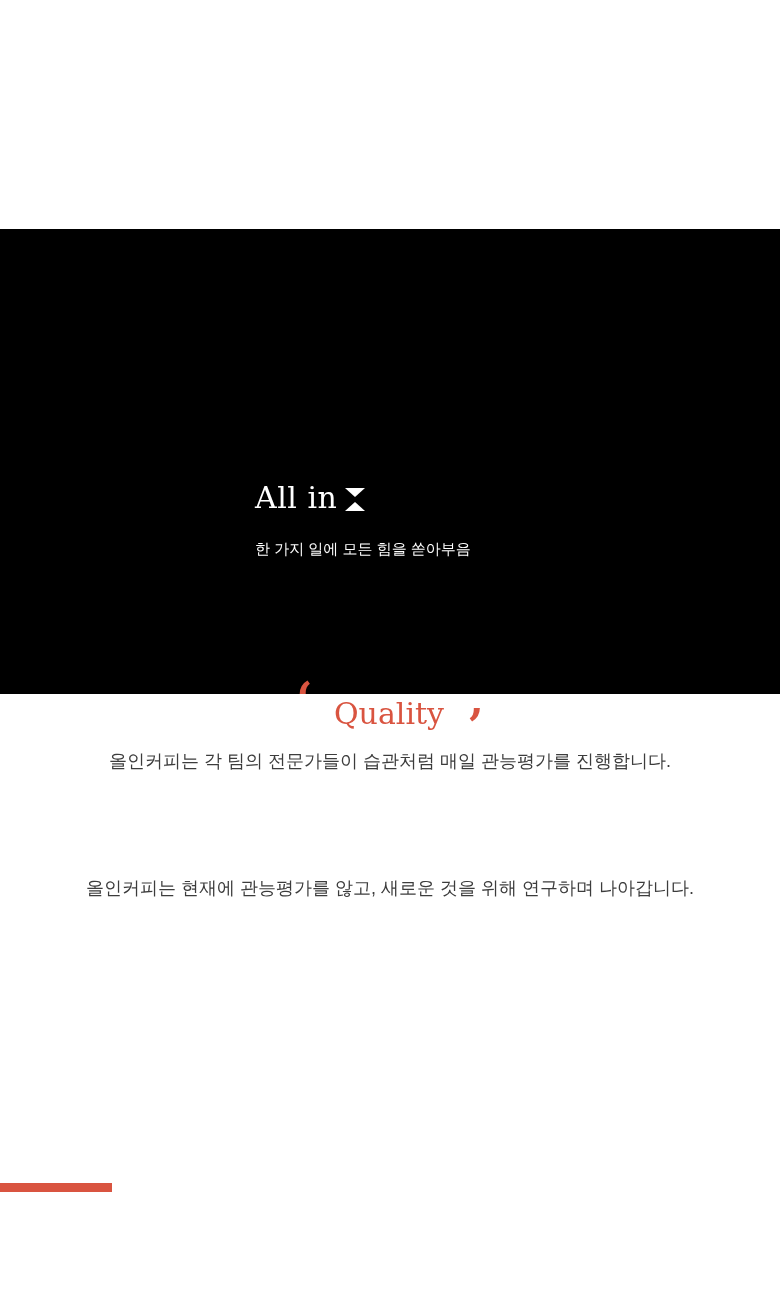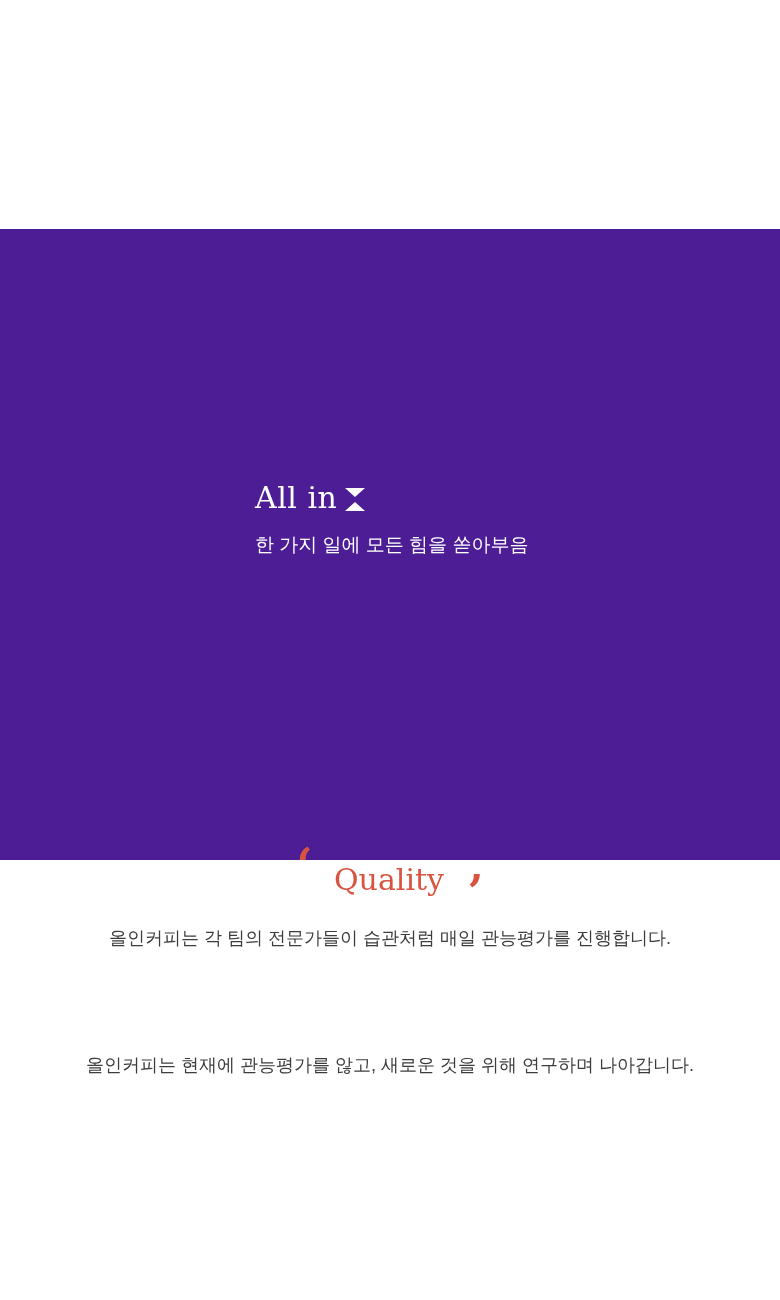--- a/index.html
+++ b/index.html
@@ -9,22 +9,22 @@
     height: 1300px;
     background: #ffffff;
     overflow: hidden;
     position: relative;
     font-family: "Liberation Sans", "DejaVu Sans", sans-serif;
   }
   .top-space { height: 229px; background: #ffffff; }
 
   
   .hero {
-    height: 631px;
-    background: #4c1d95;
+    height: 465px;
+    background: #000000;
     position: relative;
   }
   .hero-inner {
     position: absolute;
     left: 255px;
     top: 252px;
     color: #ffffff;
     text-align: left;
   }
   .hero-title-row {
@@ -43,22 +43,22 @@
     display: inline-flex;
     flex-direction: column;
     align-items: center;
     margin-left: 8px;
     margin-top: 3px;
   }
   .tri { width: 0; height: 0; border-left: 10px solid transparent; border-right: 10px solid transparent; }
   .tri-down { border-top: 9px solid #ffffff; }
   .tri-up { border-bottom: 9px solid #ffffff; margin-top: 5px; }
   .hero-subtitle {
-    margin: 19px 0 0 0;
-    font-size: 19px;
+    margin: 26px 0 0 0;
+    font-size: 15px;
     line-height: 1.25;
     color: #ffffff;
   }
 
   
   .values {
     position: relative;
     height: 498px;
     background: #ffffff;
     text-align: center;
@@ -76,21 +76,21 @@
     font-weight: 700;
     font-size: 46px;
     color: #d95440;
     display: inline-block;
     position: relative;
     line-height: 0;
   }
   .quote-open { top: -9px; margin-right: 12px; }
   .quote-close { top: 18px; margin-left: 14px; }
   .quality-block { }
-  .para { margin-top: 21px; }
+  .para { margin-top: 10px; }
   .value-line {
     margin: 0;
     font-size: 18px;
     line-height: 35px;
     color: #3c3c3c;
   }
   .develop-block { margin-top: 92px; }
   .develop-block .para { margin-top: 17px; }
 
   .footer-strip {

